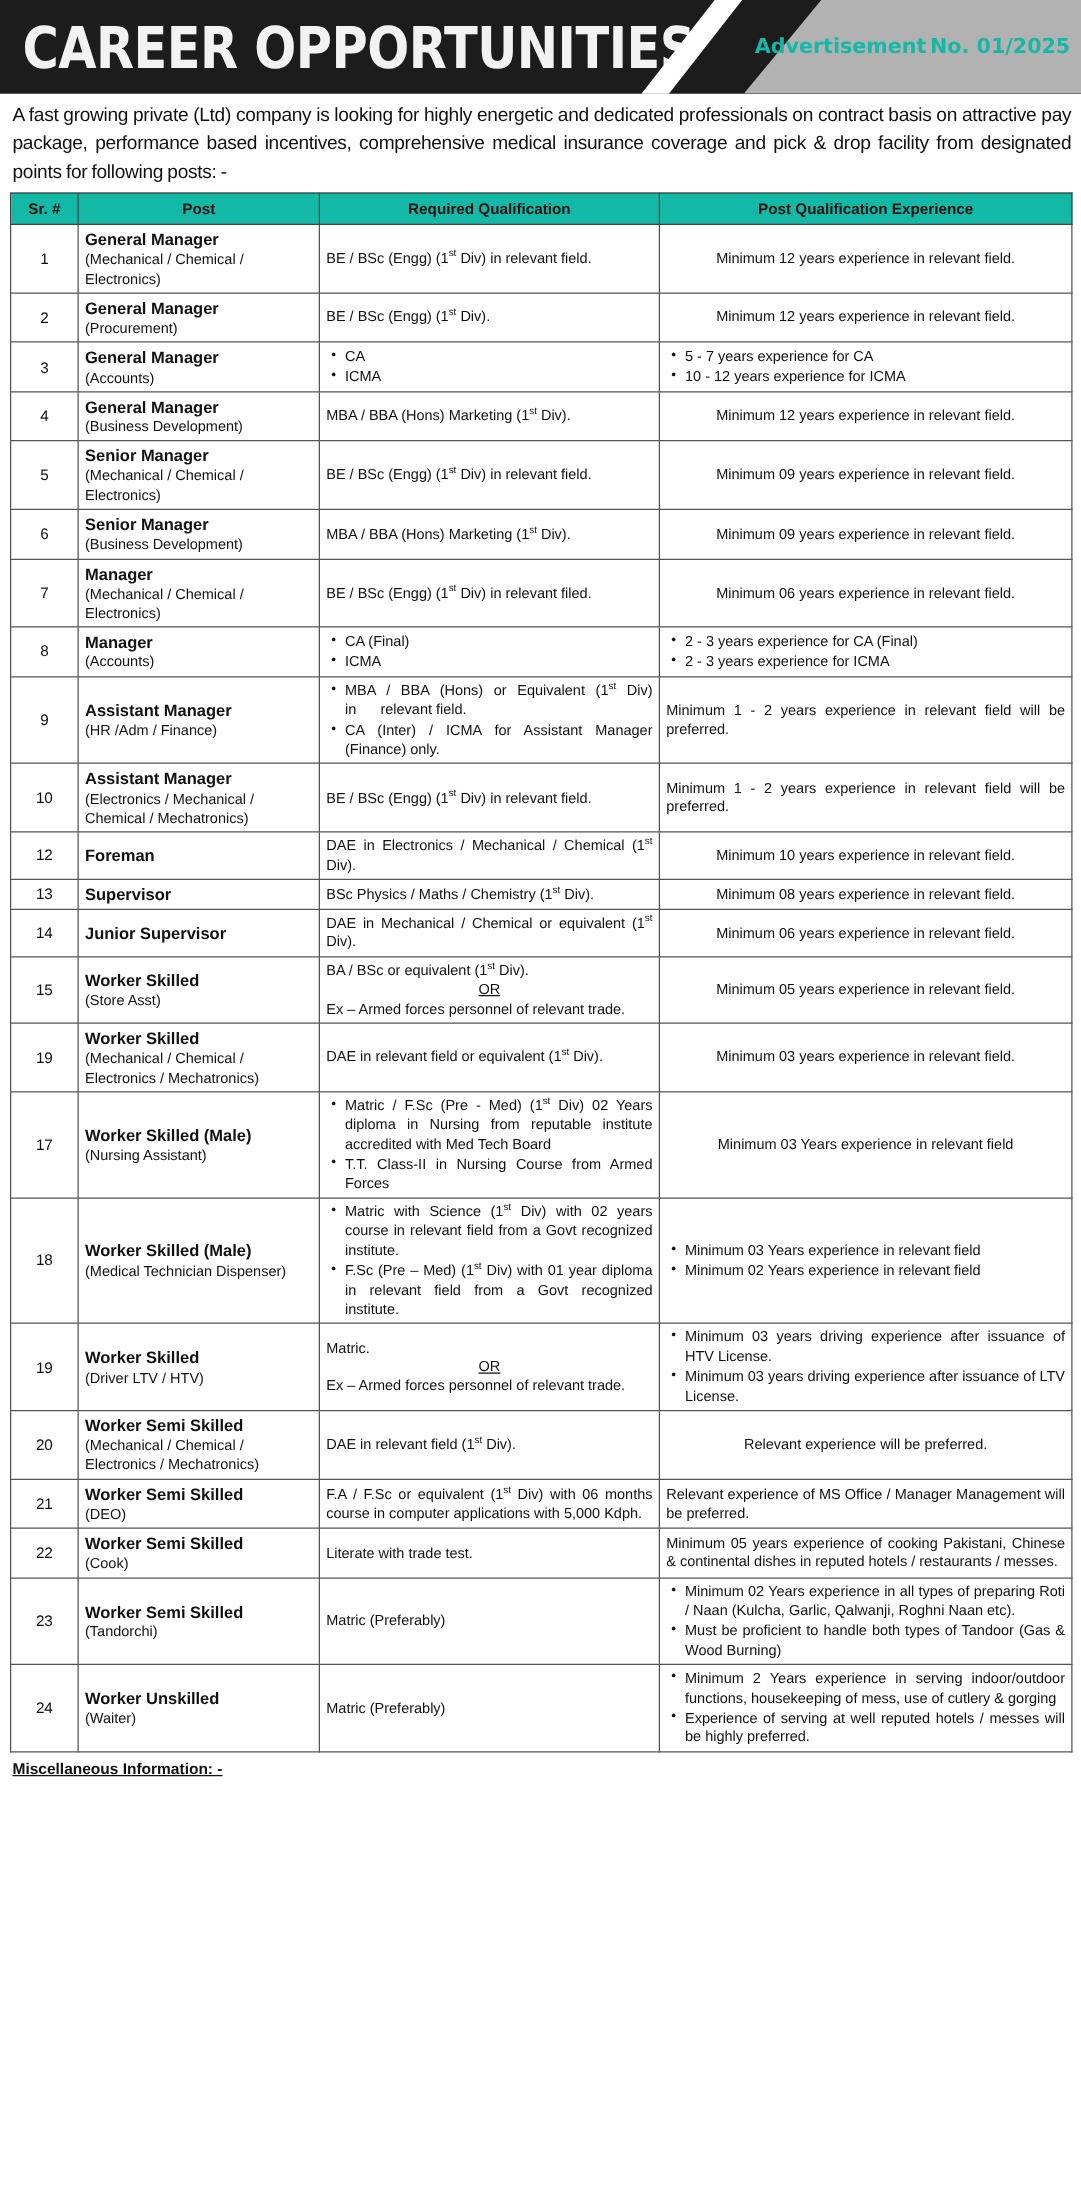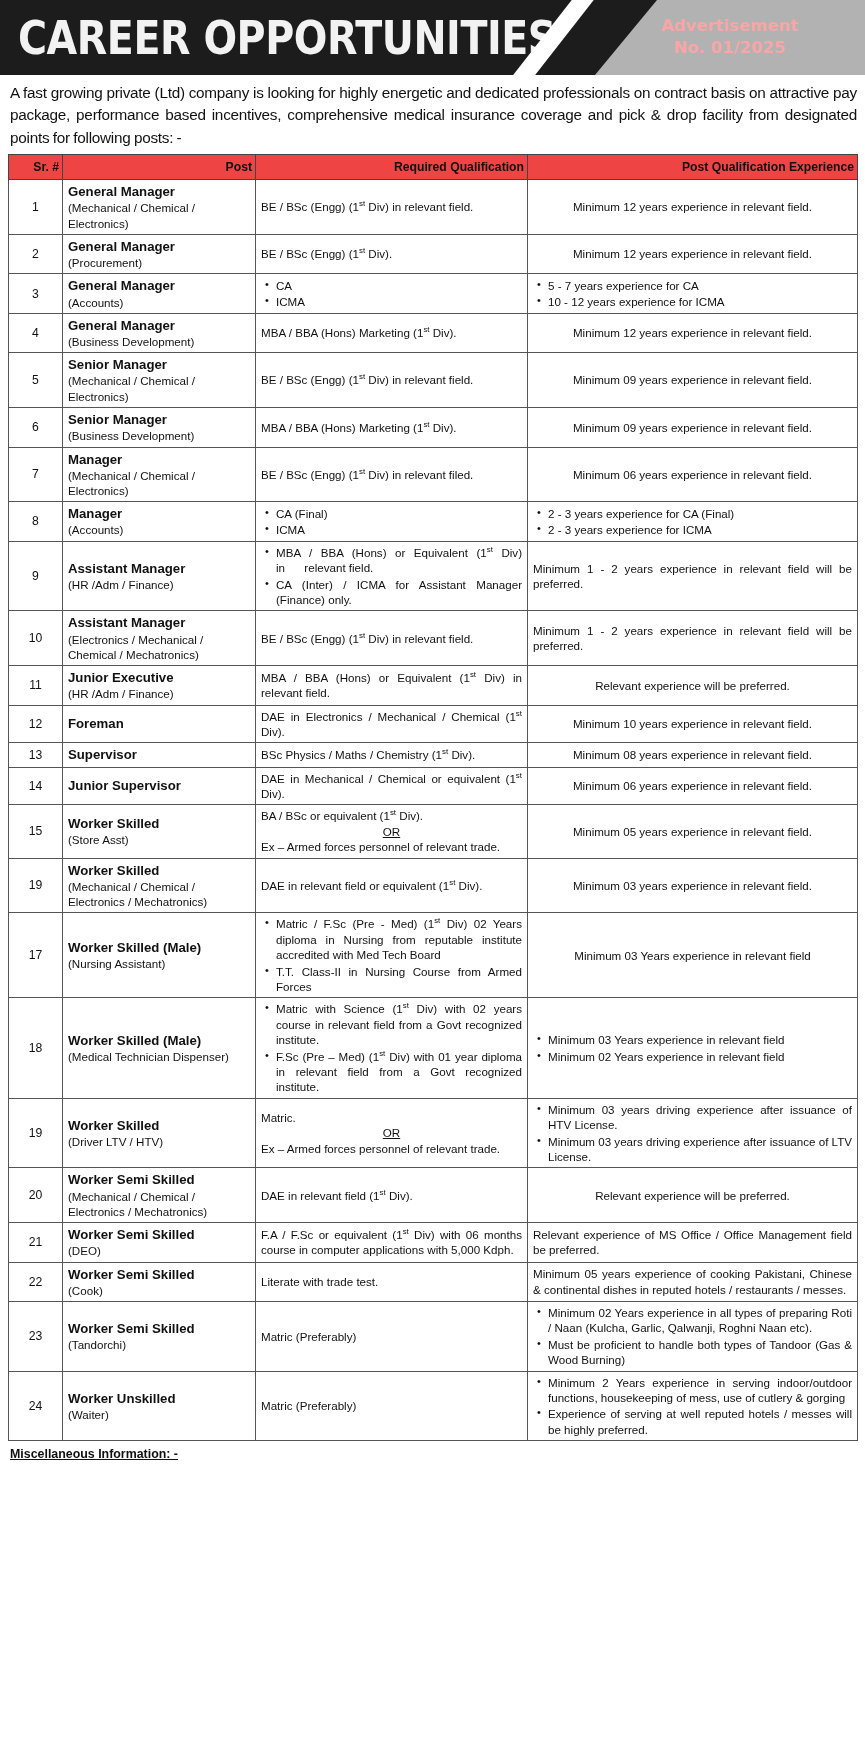--- a/index.html
+++ b/index.html
@@ -61,25 +61,25 @@
     transform: skewX(-38deg);
     transform-origin: top left;
   }
   .adv-text {
     position: absolute;
     right: 0;
     top: 0;
     width: 270px;
     height: 75px;
     display: flex;
-    flex-direction: column;
+    flex-direction: row;
     align-items: center;
     justify-content: center;
     gap: 3px;
-    color: #fca5a5;
+    color: #14b8a6;
     font-family: "DejaVu Sans", sans-serif;
     font-weight: bold;
     font-size: 16.5px;
     line-height: 1.15;
   }
 
   
   .intro {
     padding: 7px 8px 4px 10px;
     font-size: 15.3px;
@@ -98,23 +98,23 @@
     table-layout: fixed;
     font-size: 11.6px;
   }
   table.jobs td, table.jobs th {
     border: 1px solid #555;
     vertical-align: middle;
     padding: 3px 5px;
     line-height: 1.33;
   }
   table.jobs thead th {
-    background: #ef4444;
+    background: #14b8a6;
     font-weight: bold;
-    text-align: right;
+    text-align: center;
     font-size: 12.2px;
     padding: 4px 3px;
     border-color: #444;
   }
   col.c-sr    { width: 54px; }
   col.c-post  { width: 193px; }
   col.c-qual  { width: 272px; }
   col.c-exp   { width: 330px; }
 
   td.sr {
@@ -335,29 +335,20 @@
         <tr>
           <td class="sr">10</td>
           <td class="post">
             <span class="post-title">Assistant Manager</span>
             <span class="post-sub">(Electronics / Mechanical / Chemical / Mechatronics)</span>
           </td>
           <td class="qual">BE / BSc (Engg) (1<sup>st</sup> Div) in relevant field.</td>
           <td class="exp">Minimum 1 - 2 years experience in relevant field will be preferred.</td>
         </tr>
         <tr>
-          <td class="sr">11</td>
-          <td class="post">
-            <span class="post-title">Junior Executive</span>
-            <span class="post-sub">(HR /Adm / Finance)</span>
-          </td>
-          <td class="qual">MBA / BBA (Hons) or Equivalent (1<sup>st</sup> Div) in relevant field.</td>
-          <td class="exp center">Relevant experience will be preferred.</td>
-        </tr>
-        <tr>
           <td class="sr">12</td>
           <td class="post">
             <span class="post-title">Foreman</span>
           </td>
           <td class="qual">DAE in Electronics / Mechanical / Chemical (1<sup>st</sup> Div).</td>
           <td class="exp center">Minimum 10 years experience in relevant field.</td>
         </tr>
         <tr>
           <td class="sr">13</td>
           <td class="post">
@@ -456,21 +447,21 @@
           <td class="qual">DAE in relevant field (1<sup>st</sup> Div).</td>
           <td class="exp center">Relevant experience will be preferred.</td>
         </tr>
         <tr>
           <td class="sr">21</td>
           <td class="post">
             <span class="post-title">Worker Semi Skilled</span>
             <span class="post-sub">(DEO)</span>
           </td>
           <td class="qual">F.A / F.Sc or equivalent (1<sup>st</sup> Div) with 06 months course in computer applications with 5,000 Kdph.</td>
-          <td class="exp">Relevant experience of MS Office / Office Management field be preferred.</td>
+          <td class="exp">Relevant experience of MS Office / Manager Management will be preferred.</td>
         </tr>
         <tr>
           <td class="sr">22</td>
           <td class="post">
             <span class="post-title">Worker Semi Skilled</span>
             <span class="post-sub">(Cook)</span>
           </td>
           <td class="qual">Literate with trade test.</td>
           <td class="exp">Minimum 05 years experience of cooking Pakistani, Chinese &amp; continental dishes in reputed hotels / restaurants / messes.</td>
         </tr>

